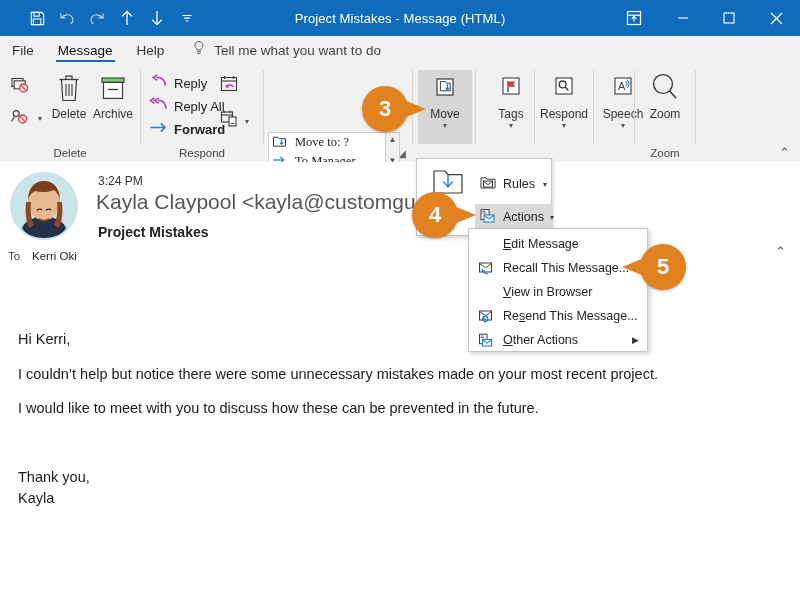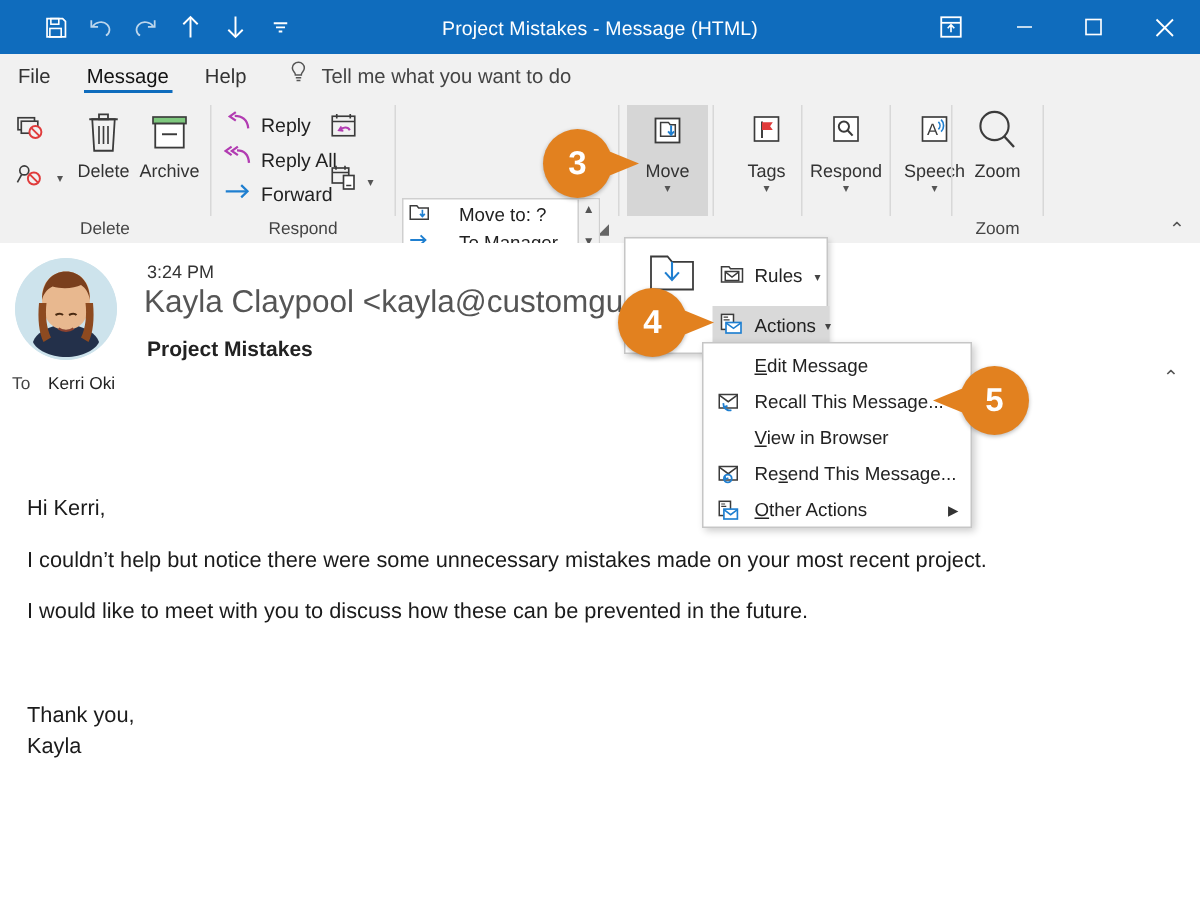--- a/index.html
+++ b/index.html
@@ -78,21 +78,21 @@
     position:absolute;display:flex;align-items:center;gap:6px;
     font-size:13px;color:#222;
   }
   .smallrow .silabel{font-size:13px;}
 
   
   .qs-gallery{
     position:absolute;left:268px;top:68px;width:132px;height:58px;
     background:#fff;border:1px solid #cfcfcf;box-sizing:border-box;
   }
-  .qs-item{display:flex;align-items:center;gap:19px;height:19px;padding-left:3px;font-size:12.5px;color:#222;}
+  .qs-item{display:flex;align-items:center;gap:8px;height:19px;padding-left:3px;font-size:12.5px;color:#222;font-family:Liberation Serif, serif;}
   .qs-scroll{
     position:absolute;right:0;top:0;width:13px;height:56px;background:#f1f1f1;border-left:1px solid #cfcfcf;
     display:flex;flex-direction:column;justify-content:space-between;align-items:center;
   }
   .qs-scroll div{font-size:8px;color:#555;line-height:1;padding:3px 0;}
   .dialoglauncher{position:absolute;font-size:10px;color:#666;}
 
   
   .move-panel{
     position:absolute;left:416px;top:158px;width:136px;height:78px;
@@ -326,21 +326,21 @@
       <div class="smallrow" style="left:8px;top:33px;">
         <span>
           <svg width="19" height="15" viewBox="0 0 19 15">
               <path d="M9 3.2C13.2 3.2 16.6 5.6 17 11.6" fill="none" stroke="#b23cb2" stroke-width="1.5"></path>
               <path d="M9.6 .8L5.6 3.6l4 2.8" fill="none" stroke="#b23cb2" stroke-width="1.5"></path>
               <path d="M5.4 .8L1.4 3.6l4 2.8" fill="none" stroke="#b23cb2" stroke-width="1.5"></path>
             </svg>
         </span>
         <span class="silabel">Reply All</span>
       </div>
-      <div class="smallrow" style="left:8px;top:56px;">
+      <div class="smallrow" style="left:8px;top:56px;font-weight:bold;">
         <span>
           <svg width="19" height="15" viewBox="0 0 19 15">
               <path d="M1.5 7.5h14" stroke="#1f7fd0" stroke-width="1.5"></path>
               <path d="M11.8 3.4l4.2 4.1-4.2 4.1" fill="none" stroke="#1f7fd0" stroke-width="1.5"></path>
             </svg>
         </span>
         <span class="silabel">Forward</span>
       </div>
       <div style="position:absolute;left:78px;top:10px;">
         <span>

